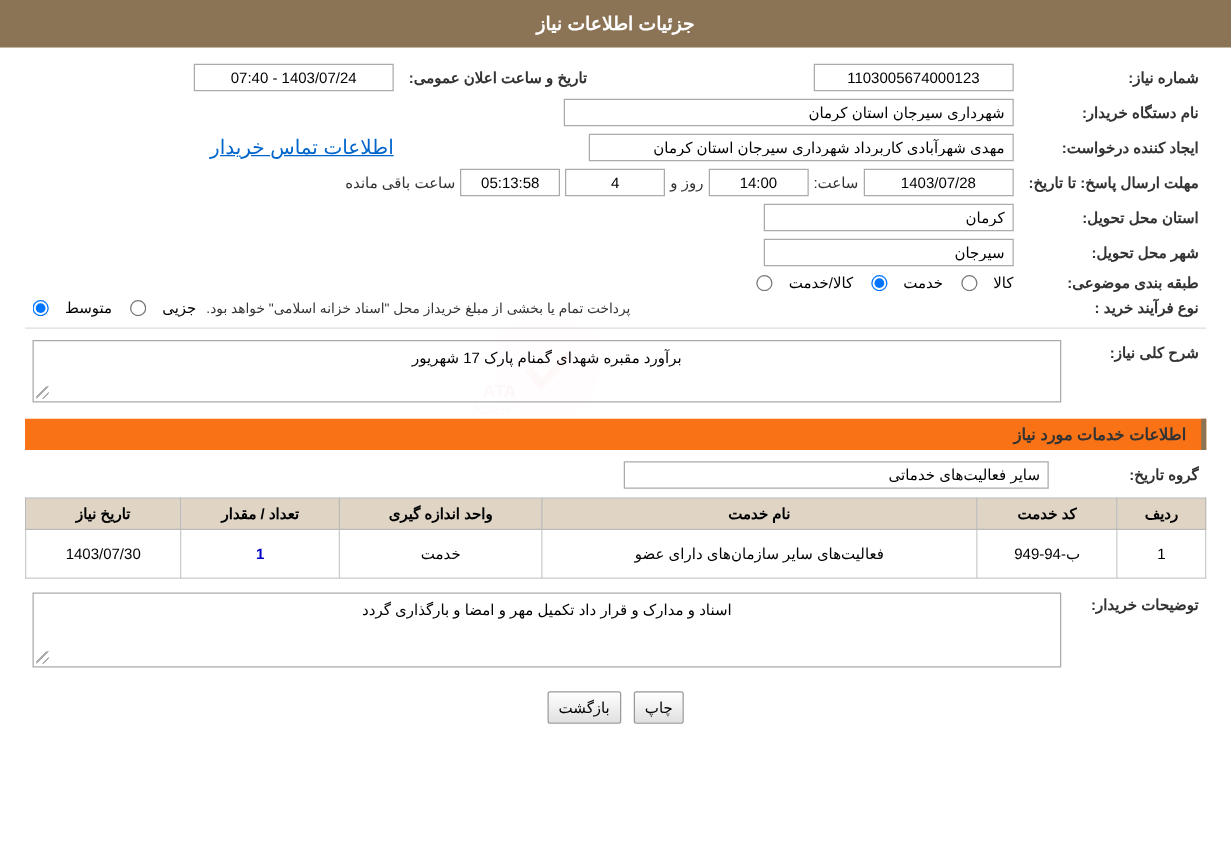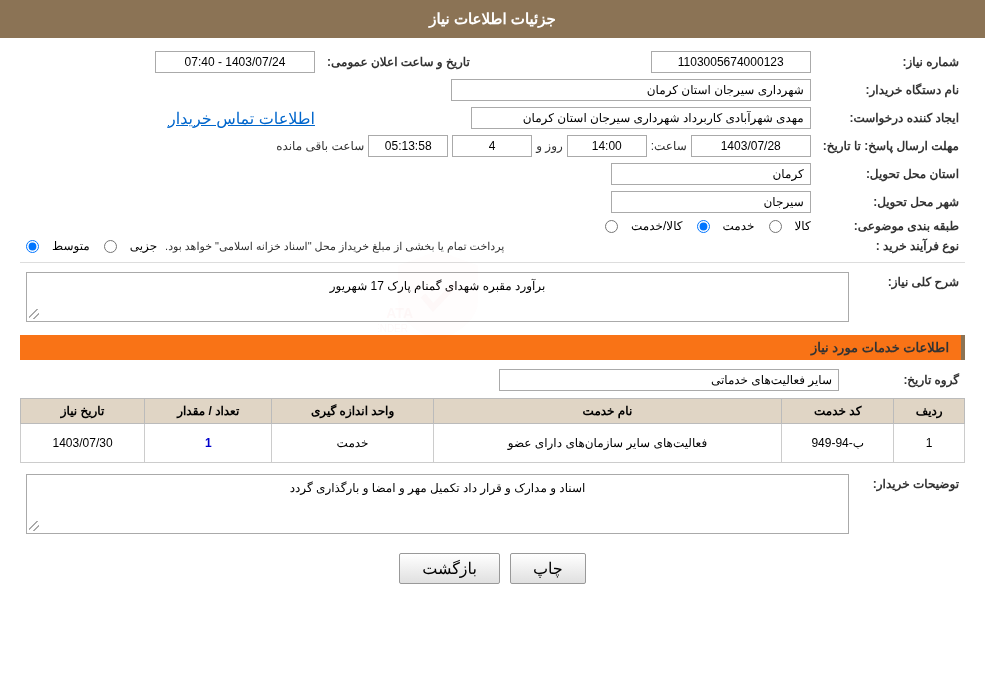--- a/index.html
+++ b/index.html
@@ -143,22 +143,22 @@
       font-weight: bold;
     }
     .buttons-row {
       display: flex;
       justify-content: center;
       gap: 10px;
       margin: 16px 0;
       direction: ltr;
     }
     .btn {
-      padding: 5px 22px;
-      font-size: 16px;
+      padding: 5px 8px;
+      font-size: 12px;
       font-family: Tahoma, Arial, sans-serif;
       cursor: pointer;
       border: 1px solid #999;
       border-radius: 2px;
     }
     .btn-print {
       background: linear-gradient(to bottom, #fff 0%, #e0e0e0 100%);
     }
     .btn-back {
       background: linear-gradient(to bottom, #fff 0%, #e0e0e0 100%);

